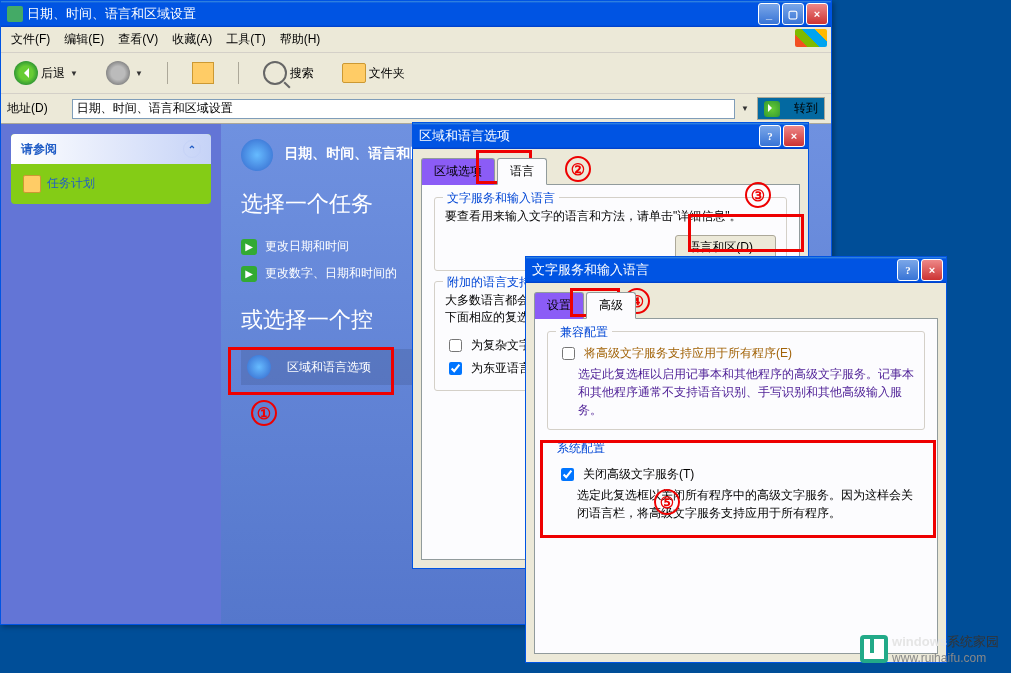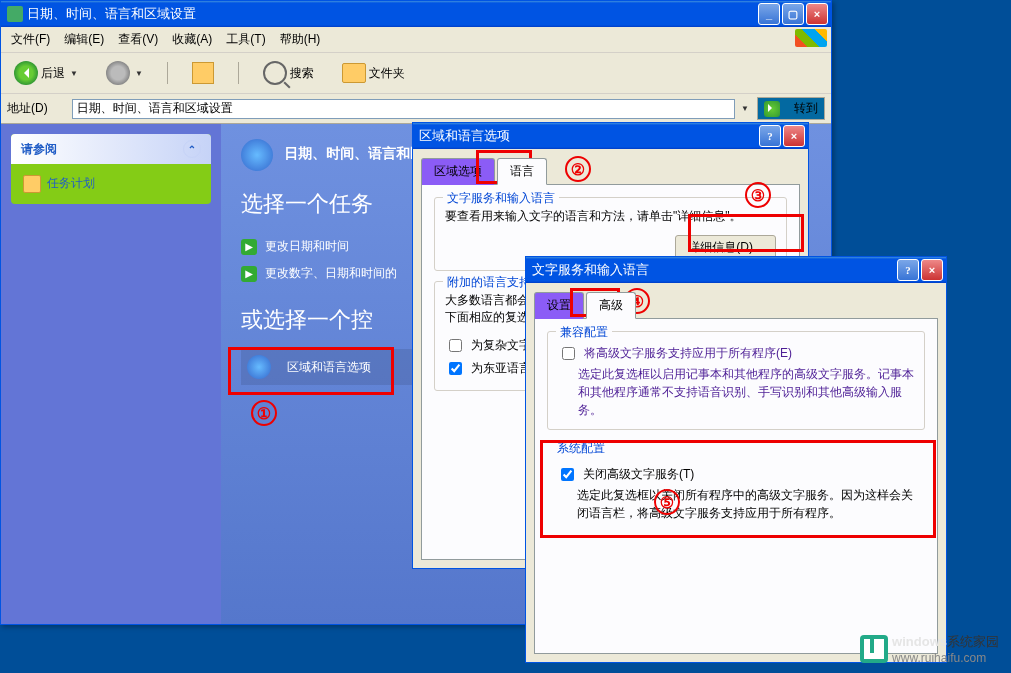--- a/index.html
+++ b/index.html
@@ -168,21 +168,21 @@
   <div class="dialog-body">
     <div class="tabs">
       <div class="tab">区域选项</div>
       <div class="tab active">语言</div>
     </div>
     <div class="tabcontent">
       <div class="groupbox">
         <div class="gtitle">文字服务和输入语言</div>
         <div style="margin-bottom:10px">要查看用来输入文字的语言和方法，请单击"详细信息"。</div>
         <div style="text-align:right">
-          <span class="btn">详细信息(D)...</span>
+          <span class="btn">语言和区(D)...</span>
         </div>
       </div>
       <div class="groupbox">
         <div class="gtitle">附加的语言支持</div>
         <div>大多数语言都会在</div>
         <div style="margin-bottom:8px">下面相应的复选框</div>
         <label class="checkbox">
           <input type="checkbox" style="">
           <span>为复杂文字和</span>
         </label>
@@ -206,21 +206,21 @@
   <div class="dialog-body">
     <div class="tabs">
       <div class="tab">设置</div>
       <div class="tab active">高级</div>
     </div>
     <div class="tabcontent" style="min-height:310px">
       <div class="groupbox">
         <div class="gtitle">兼容配置</div>
         <label class="checkbox">
           <input type="checkbox" style="">
-          <span style="color:#4c1d95">将高级文字服务支持应用于所有程序(E)</span>
+          <span style="color:#a16207">将高级文字服务支持应用于所有程序(E)</span>
         </label>
         <div style="color:#4c1d95;margin-left:20px;line-height:1.5">选定此复选框以启用记事本和其他程序的高级文字服务。记事本和其他程序通常不支持语音识别、手写识别和其他高级输入服务。</div>
       </div>
       <div class="groupbox" style="border:none;padding-top:0">
         <div class="gtitle" style="color:#0046d5;position:static;background:none;padding:0;margin-bottom:6px">系统配置</div>
         <label class="checkbox">
           <input type="checkbox" checked="" style="">
           <span>关闭高级文字服务(T)</span>
         </label>
         <div style="margin-left:20px;line-height:1.5">选定此复选框以关闭所有程序中的高级文字服务。因为这样会关闭语言栏，将高级文字服务支持应用于所有程序。</div>

